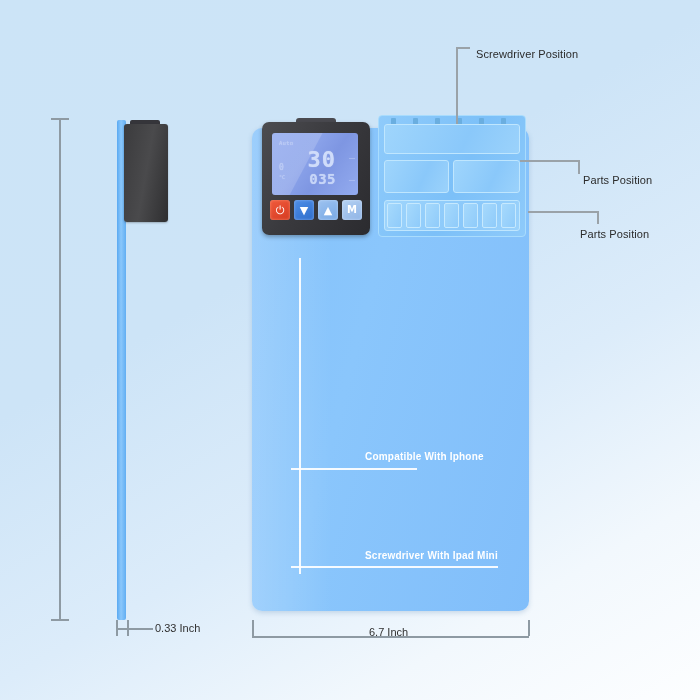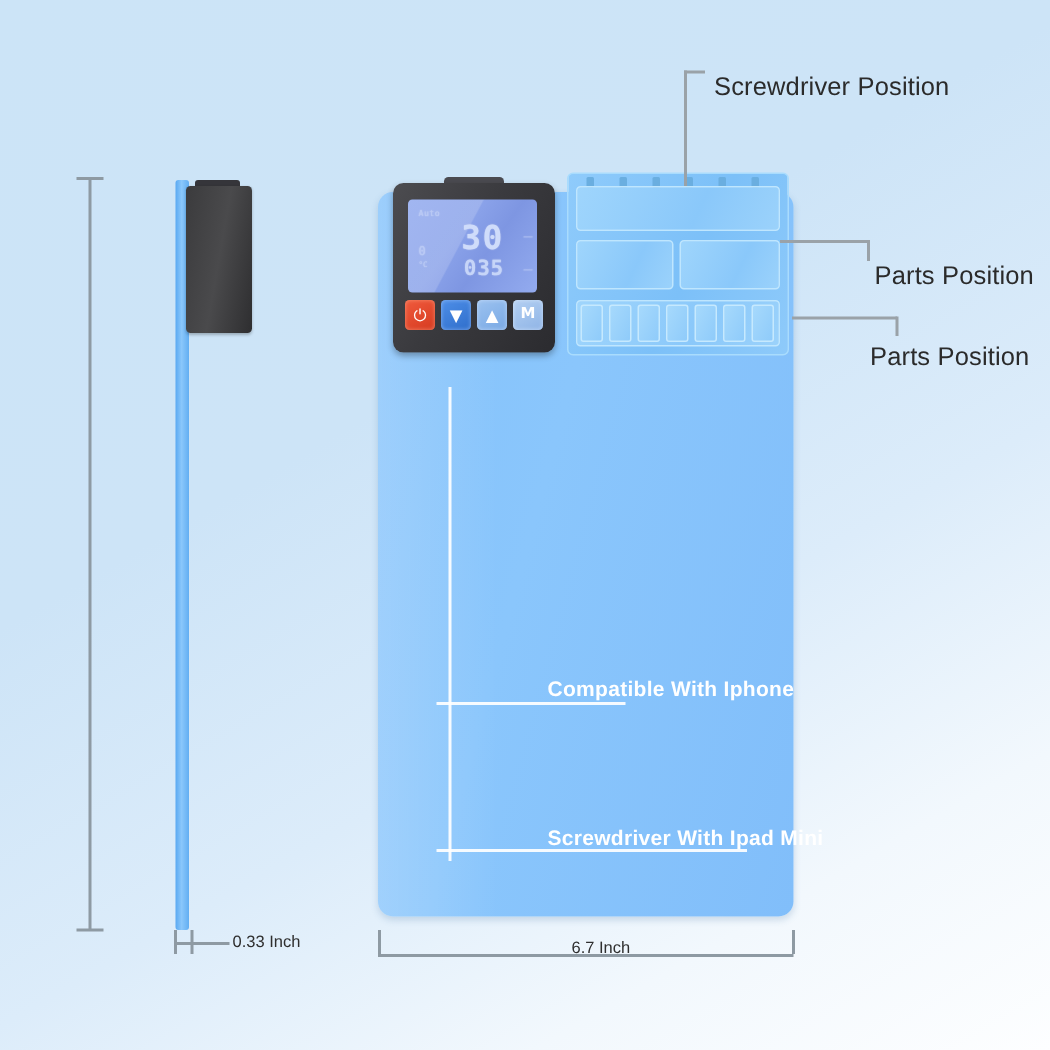--- a/index.html
+++ b/index.html
@@ -17,21 +17,21 @@
     width: 700px;
     height: 700px;
     background: linear-gradient(150deg, #cce4f7 0%, #cde4f7 38%, #dcecfa 62%, #f2f8fd 82%, #fdfeff 100%);
     overflow: hidden;
   }
 
   
   .abs { position: absolute; }
   .label-text {
     color: #2b2b2b;
-    font-size: 17px;
+    font-size: 11px;
     letter-spacing: .1px;
     white-space: nowrap;
   }
   .dim-text {
     color: #2f2f2f;
     font-size: 11px;
     white-space: nowrap;
   }
 
   
@@ -233,21 +233,21 @@
   
   .guide {
     position: absolute;
     background: rgba(255,255,255,.92);
   }
   .guide.v { width: 2px; }
   .guide.h { height: 2px; }
   .compat-label {
     position: absolute;
     color: #ffffff;
-    font-size: 14px;
+    font-size: 10px;
     font-weight: bold;
     white-space: nowrap;
     letter-spacing: .2px;
   }
 
   
   .dimline { position: absolute; background: #8e9aa3; }
   .dimline.v { width: 1.5px; }
   .dimline.h { height: 1.5px; }
   .dimcap { position: absolute; background: #8e9aa3; }
@@ -268,21 +268,21 @@
   <div class="dimcap h abs" style="left:51px; top:619px;"></div>
 
   <div class="dimcap v abs" style="left:116px; top:620px;"></div>
   <div class="dimcap v abs" style="left:127px; top:620px;"></div>
   <div class="dimline h abs" style="left:116px; top:628px; width:37px;"></div>
   <div class="dim-text abs" style="left:155px; top:622px;">0.33 Inch</div>
 
   <div class="dimcap v abs" style="left:252px; top:620px;"></div>
   <div class="dimline h abs" style="left:252px; top:636px; width:277px;"></div>
   <div class="dimcap v abs" style="left:528px; top:620px;"></div>
-  <div class="dim-text abs" style="left:369px; top:626px;margin-left:12px;">6.7 Inch</div>
+  <div class="dim-text abs" style="left:369px; top:626px;">6.7 Inch</div>
 
   <div class="abs" id="mat"></div>
   <div class="abs" id="mat-sheen"></div>
 
   <div class="guide v abs" style="left:299px; top:258px; height:212px;"></div>
   <div class="guide h abs" style="left:291px; top:468px; width:126px;"></div>
   <div class="compat-label" style="left:365px; top:451px;">Compatible With Iphone</div>
 
   <div class="guide v abs" style="left:299px; top:470px; height:104px;"></div>
   <div class="guide h abs" style="left:291px; top:566px; width:207px;"></div>

